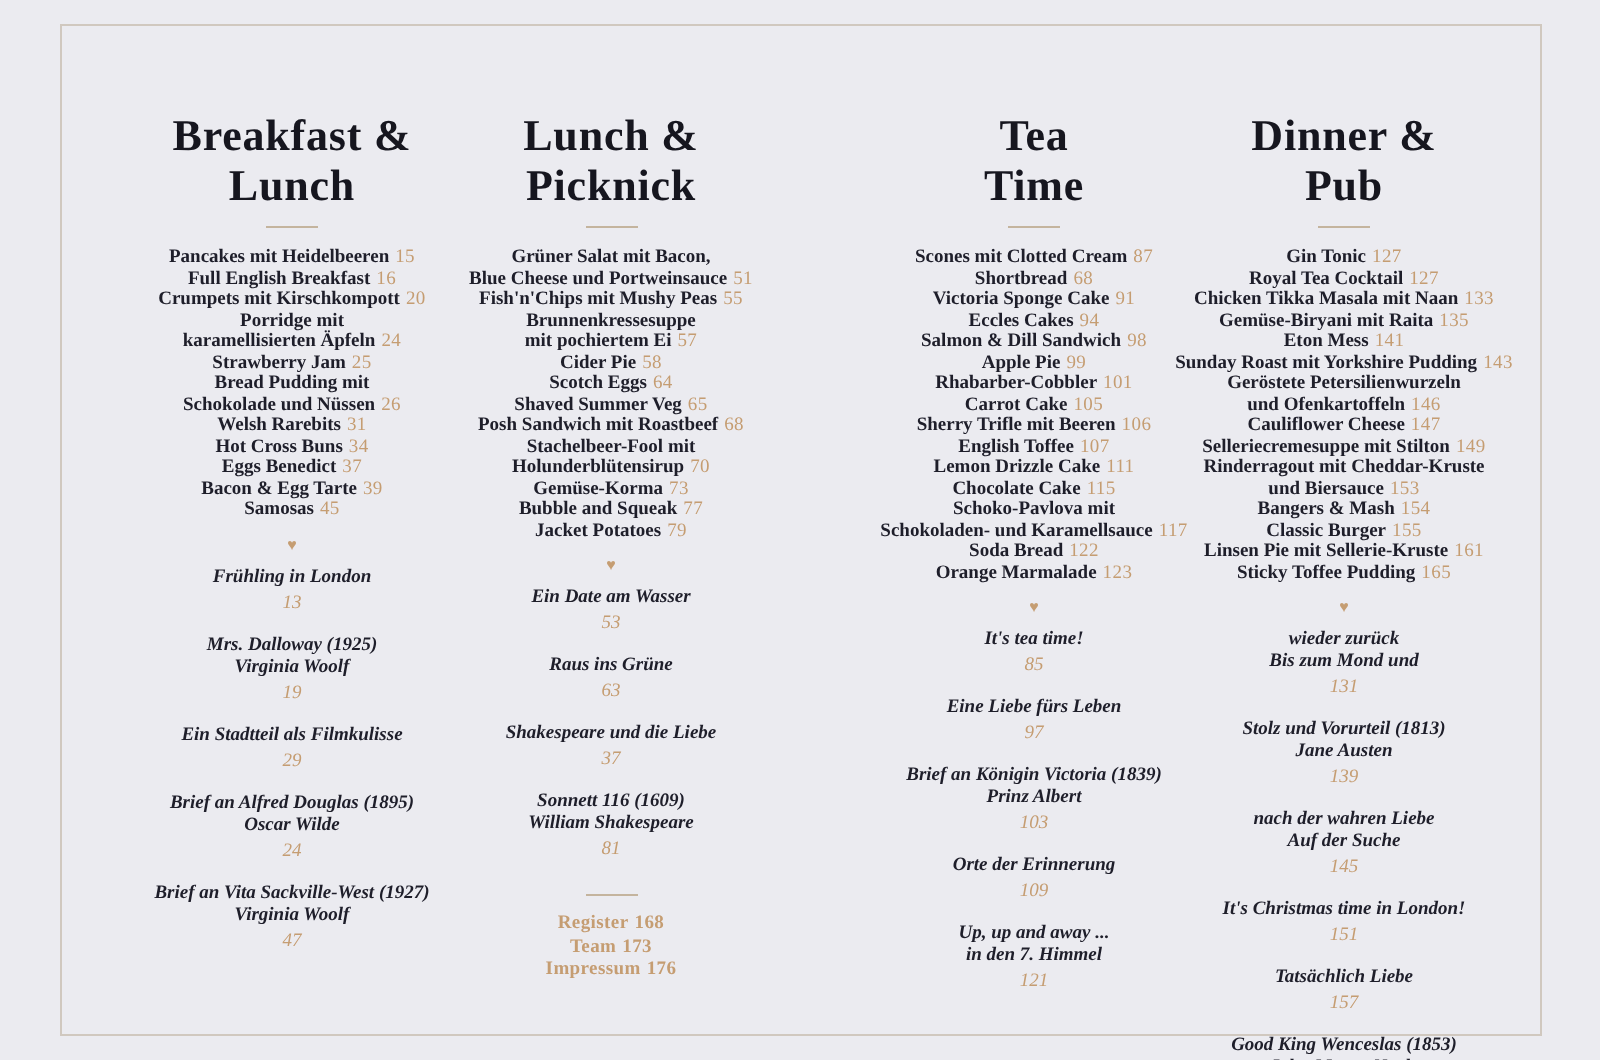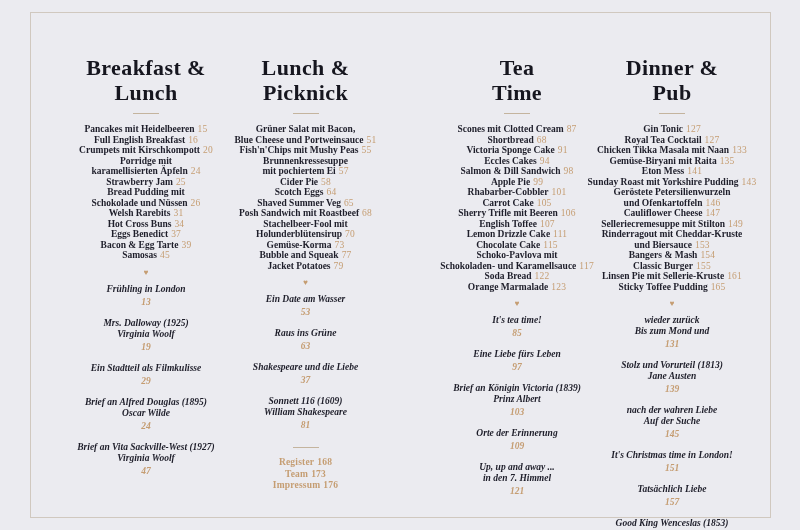--- a/index.html
+++ b/index.html
@@ -31,21 +31,21 @@
   }
   .entry{font-size:9.5px;line-height:10.5px;font-weight:700;}
   .entry .line{white-space:nowrap;}
   .num{color:var(--accent);font-weight:400;margin-left:3px;letter-spacing:.2px;}
   .ornament{
     color:var(--accent);font-size:8px;line-height:8px;margin:8px auto 7px auto;
   }
   .feature{font-size:9.5px;line-height:11px;font-weight:700;font-style:italic;
     margin-bottom:10px;}
   .feature .line{white-space:nowrap;}
-  .feature .fnum{color:var(--accent);font-weight:700;font-style:italic;
+  .feature .fnum{color:var(--accent);font-weight:400;font-style:italic;
     margin-top:2px;font-size:9.5px;}
   .meta-rule{
     width:26px;height:0;border-top:1px solid #c4b49e;margin:16px auto 9px auto;
   }
   .meta-entry{
     font-size:9.5px;line-height:11.5px;font-weight:700;color:var(--accent);
     white-space:nowrap;letter-spacing:.2px;
   }
 </style>
 </head>

